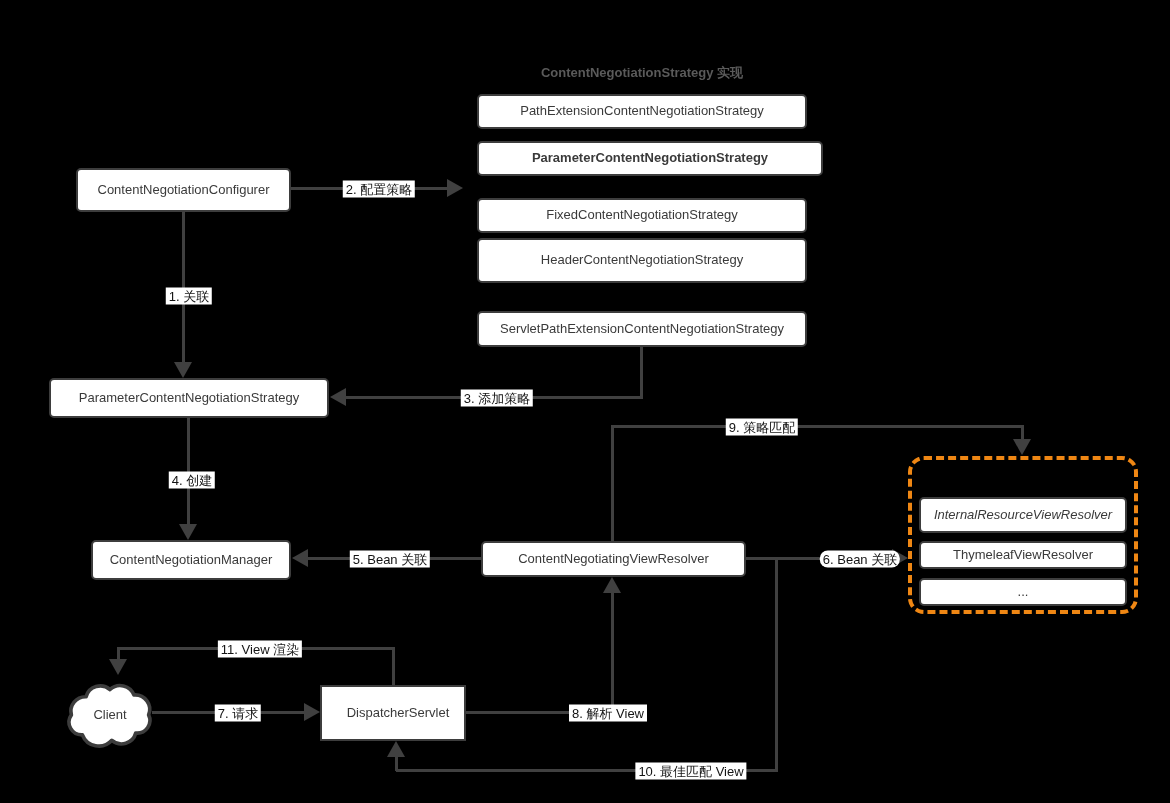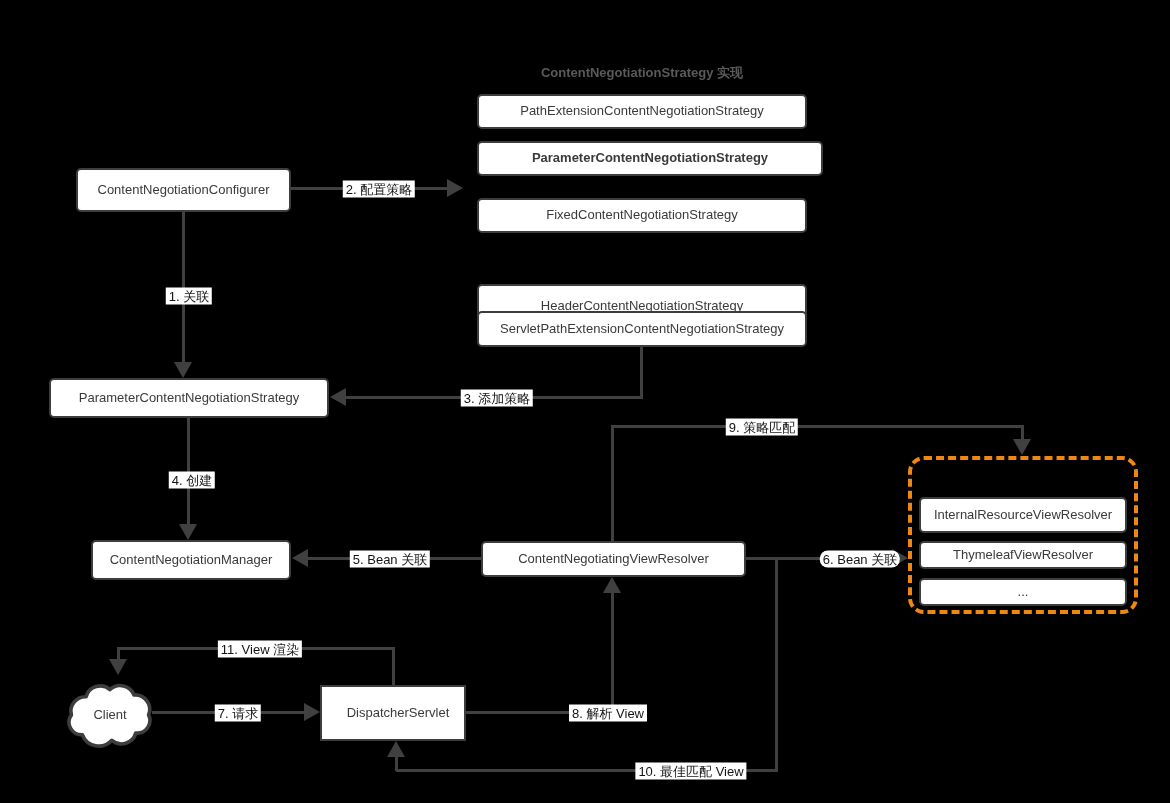--- a/index.html
+++ b/index.html
@@ -104,31 +104,31 @@
   <div class="vline" style="left:117px;top:649px;height:12px;"></div>
   <div class="arr arr-d" style="left:109px;top:659px;"></div>
 
   <div class="hline" style="left:152px;top:711px;width:153px;"></div>
   <div class="arr arr-r" style="left:304px;top:703px;"></div>
 
   <div class="group-title" style="left:477px;top:64px;width:330px;">ContentNegotiationStrategy 实现</div>
   <div class="node" style="left:477px;top:94px;width:330px;height:35px;">PathExtensionContentNegotiationStrategy</div>
   <div class="node" style="left:477px;top:141px;width:346px;height:35px;font-weight:bold;">ParameterContentNegotiationStrategy</div>
   <div class="node" style="left:477px;top:198px;width:330px;height:35px;">FixedContentNegotiationStrategy</div>
-  <div class="node" style="left:477px;top:238px;width:330px;height:45px;margin-top:46px;">HeaderContentNegotiationStrategy</div>
+  <div class="node" style="left:477px;top:238px;width:330px;height:45px;">HeaderContentNegotiationStrategy</div>
   <div class="node" style="left:477px;top:311px;width:330px;height:36px;">ServletPathExtensionContentNegotiationStrategy</div>
 
   <div class="node" style="left:76px;top:168px;width:215px;height:44px;padding:2px 6px;">ContentNegotiationConfigurer</div>
   <div class="node" style="left:49px;top:378px;width:280px;height:40px;padding:2px 12px;">ParameterContentNegotiationStrategy</div>
   <div class="node" style="left:91px;top:540px;width:200px;height:37px;padding:18px 11px;">ContentNegotiationManager</div>
   <div class="node" style="left:481px;top:541px;width:265px;height:36px;">ContentNegotiatingViewResolver</div>
   <div class="node sharp" style="left:320px;top:685px;width:146px;height:56px;padding-left:20px;">DispatcherServlet</div>
 
   <div class="vr-group">
-    <div class="vr-item" style="top:37px;height:36px;">InternalResourceViewResolver</div>
+    <div class="vr-item" style="top:37px;height:36px;font-style:italic;">InternalResourceViewResolver</div>
     <div class="vr-item" style="top:81px;height:28px;">ThymeleafViewResolver</div>
     <div class="vr-item" style="top:118px;height:28px;">...</div>
   </div>
 
   <div class="cloud-wrap">
     <svg viewBox="0 0 100 86" preserveAspectRatio="none">
       <path d="M 20 66
                A 14 14 0 0 1 8 44
                A 16 16 0 0 1 24 24
                A 16 16 0 0 1 50 16

